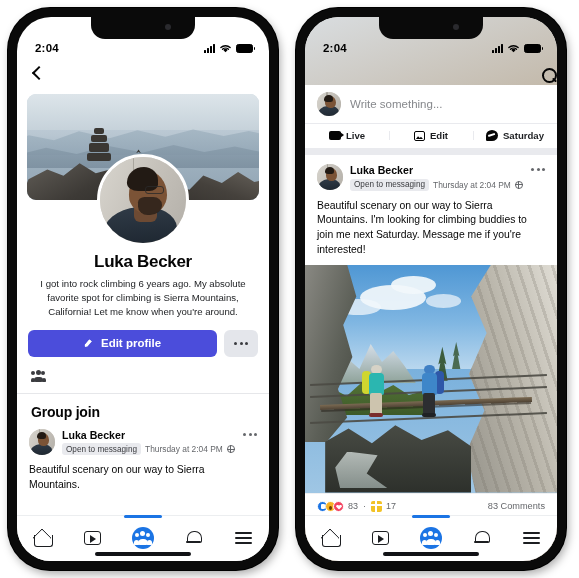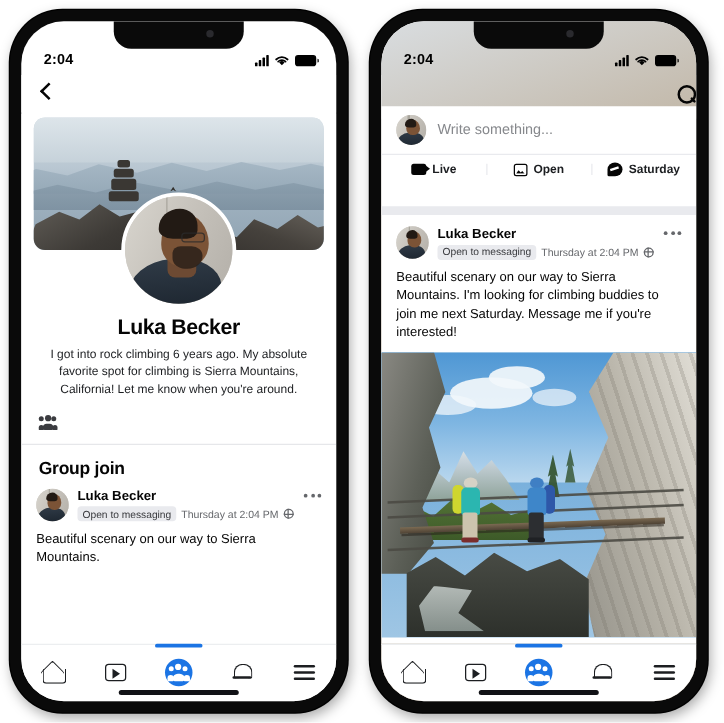--- a/index.html
+++ b/index.html
@@ -307,21 +307,21 @@
 
   
   .composer {
     display:flex; align-items:center; gap:9px;
     padding: 7px 12px 7px 12px;
   }
   .comp-av { width: 24px; height: 24px; border-radius:50%; overflow:hidden; flex:0 0 auto; background:#cfcbc4; position:relative;}
   .comp-ph { font-size: 11.5px; color:#86888c; }
   .actions {
     display:flex; align-items:center; border-top:1px solid #e9eaee;
-    padding: 6px 0 24px 0;
+    padding: 6px 0 7px 0;
   }
   .action {
     flex:1 1 0; display:flex; align-items:center; justify-content:center;
     gap:5px; font-size: 9.6px; font-weight:700; color:#1c1e21;
     position:relative; cursor:pointer;
   }
   .action + .action::before {
     content:""; position:absolute; left:0; top:1px; bottom:1px;
     width:1px; background:#e9eaee;
   }
@@ -593,20 +593,31 @@
             <span class="av-head"></span>
             <span class="av-hair"></span>
             <span class="av-beard"></span>
             <span class="av-glass"></span>
           </div>
         </div>
 
         <div class="prof-name">Luka Becker</div>
         <div class="prof-bio">I got into rock climbing 6 years ago. My absolute favorite spot for climbing is Sierra Mountains, California! Let me know when you're around.</div>
 
+        <div class="btn-row">
+          <button class="btn-primary">
+            <span class="pencil"></span>
+            <span>Edit profile</span>
+          </button>
+          <button class="btn-more">
+            <span></span>
+              <span></span>
+              <span></span>
+          </button>
+        </div>
 
         <div class="meta-row">
           <span class="people-icon">
             <i></i>
               <i></i>
               <i></i>
               <i></i>
               <i></i>
               <i></i>
           </span>
@@ -724,21 +735,21 @@
           <span class="comp-ph">Write something...</span>
         </div>
 
         <div class="actions">
           <div class="action">
             <span class="ic-live"></span>
             <span>Live</span>
           </div>
           <div class="action">
             <span class="ic-photo"></span>
-            <span>Open</span>
+            <span>Edit</span>
           </div>
           <div class="action">
             <span class="ic-discuss"></span>
             <span>Saturday</span>
           </div>
         </div>
 
         <div class="feed-gap"></div>
 
         <div class="post-head">
@@ -795,20 +806,34 @@
           </span>
           <span class="climber cl-b">
             <span class="cl-pack"></span>
             <span class="cl-head"></span>
             <span class="cl-body"></span>
             <span class="cl-legs"></span>
             <span class="cl-boot"></span>
           </span>
         </div>
 
+        <div class="reactions">
+          <div class="react-left">
+            <span class="emoji-stack">
+              <span class="emoji em-like"></span>
+              <span class="emoji em-wow"></span>
+              <span class="emoji em-love"></span>
+            </span>
+            <span class="rcount">83</span>
+            <span class="rdot">·</span>
+            <span class="gift"></span>
+            <span class="rcount">17</span>
+          </div>
+          <span class="comments">83 Comments</span>
+        </div>
       </div>
 
       <div class="tabbar">
         <div class="tab">
             <span class="ic-home"></span>
           </div>
         <div class="tab">
             <span class="ic-watch"></span>
           </div>
         <div class="tab">

